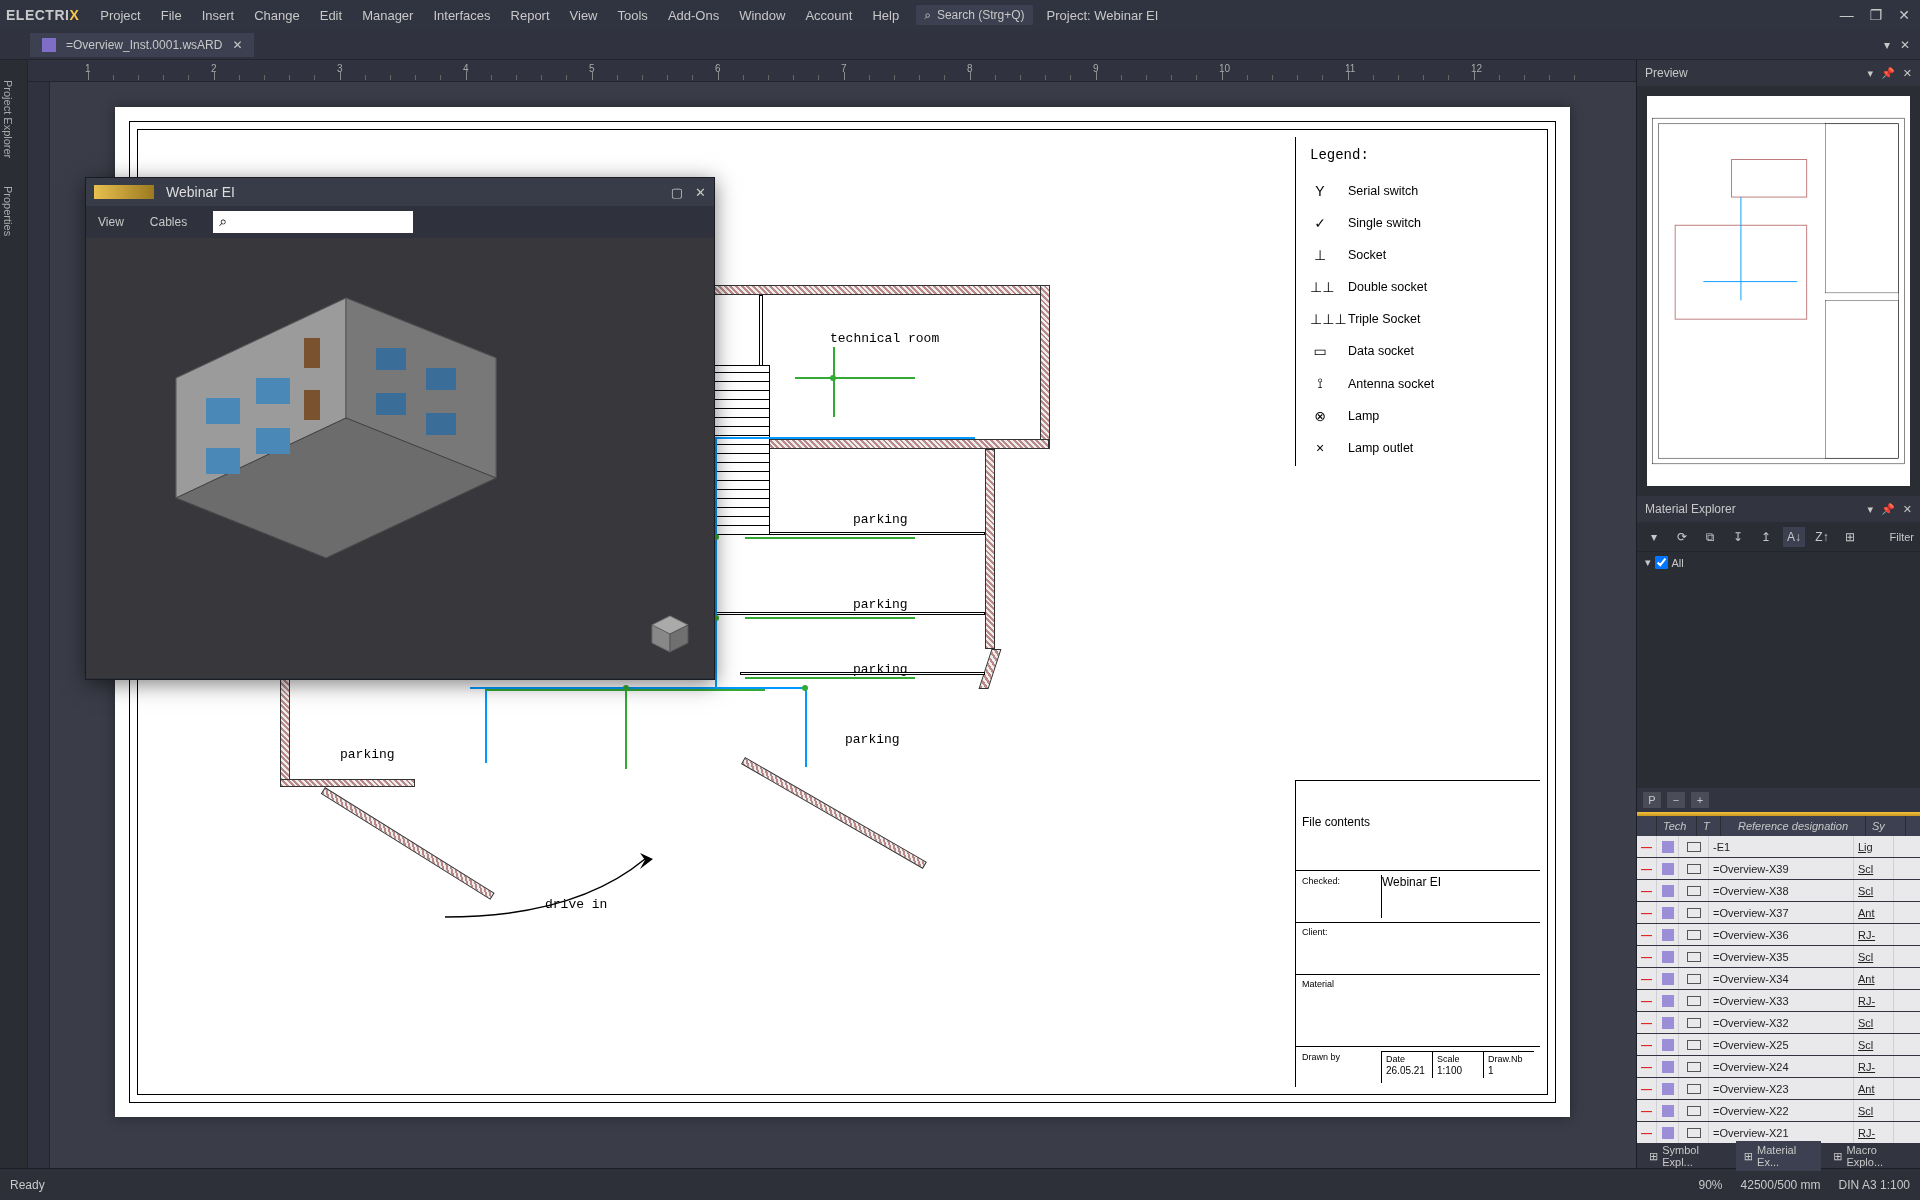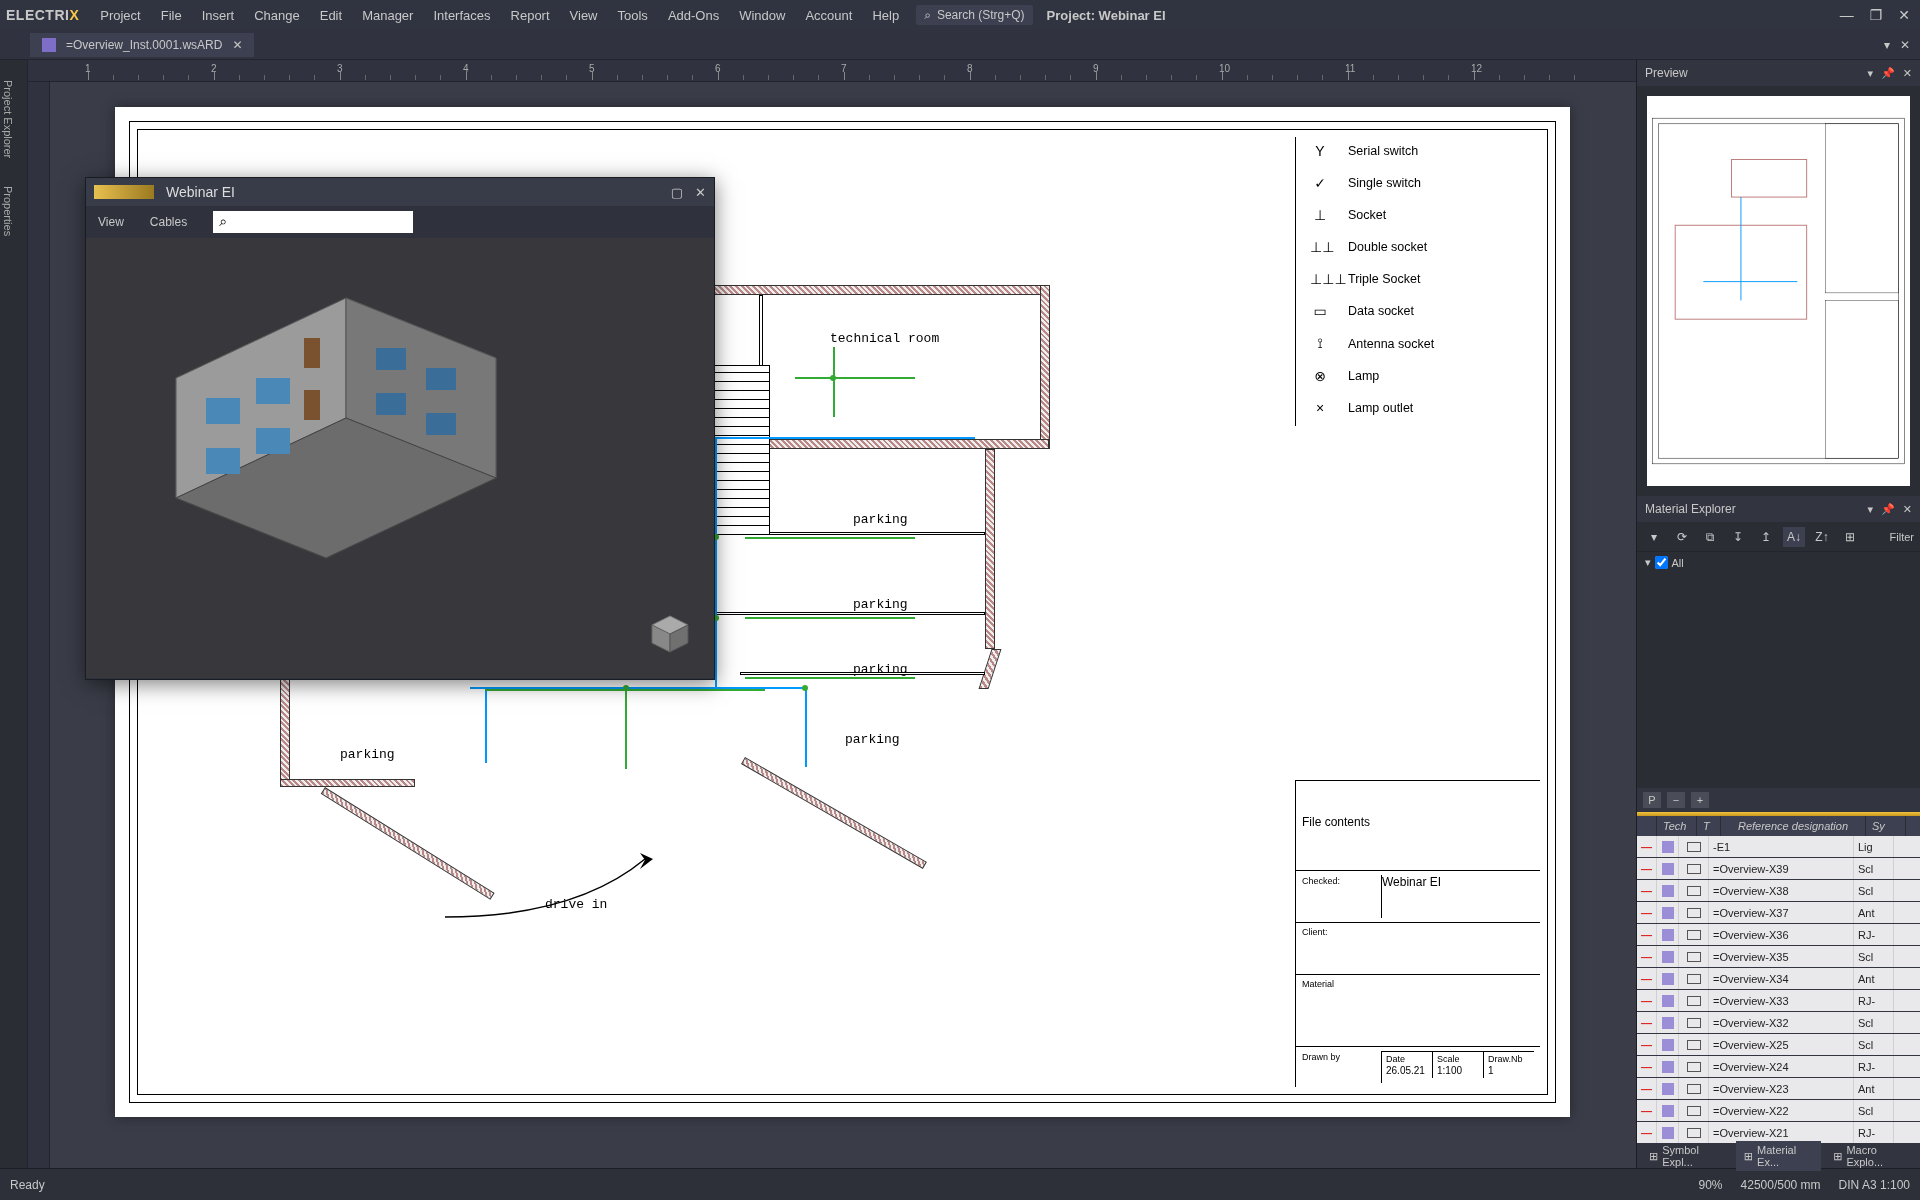--- a/index.html
+++ b/index.html
@@ -3,21 +3,21 @@
 <meta charset="utf-8">
 <style>
 * { margin:0; padding:0; box-sizing:border-box; font-family:"Segoe UI",Arial,sans-serif; }
 body { background:#2b2d35; color:#c8c8c8; font-size:12px; overflow:hidden; width:1920px; height:1200px; position:relative; }
 .titlebar { height:30px; background:#303340; display:flex; align-items:center; padding:0 6px; gap:2px; }
 .logo { font-weight:bold; font-size:14px; letter-spacing:0.5px; margin-right:10px; }
 .logo .y { color:#f7c948; }
 .menu { display:flex; gap:2px; }
 .menu-item { padding:4px 9px; cursor:pointer; font-size:13px; }
 .search-box { margin-left:6px; background:#3d4050; padding:3px 8px; border-radius:2px; display:flex; align-items:center; gap:6px; font-size:12px; }
-.proj-name { margin-left:12px; font-size:13px;font-weight:bold; }
+.proj-name { margin-left:12px; font-size:13px; }
 .win-ctrls { margin-left:auto; display:flex; gap:8px; font-size:14px; }
 .win-ctrls span { cursor:pointer; padding:0 4px;}
 .tabstrip { height:30px; background:#30333f; display:flex; align-items:center; padding-left:30px; position:relative; border-bottom:1px solid #23252e;}
 .tab { background:#3d4050; padding:5px 12px; display:flex; align-items:center; gap:10px; font-size:12px; }
 .tab .doc-ic { width:14px; height:14px; background:#7e6ec7; }
 .tab-close { cursor:pointer; }
 .tabstrip-ctrls { margin-left:auto; display:flex; gap:10px; padding-right:10px; font-size:12px;}
 .tabstrip-ctrls span{cursor:pointer;}
 .layout { display:flex; height:1108px; }
 .side-rail { width:28px; background:#2b2d35; border-right:1px solid #23252e; padding-top:6px; text-align:center;}
@@ -92,21 +92,21 @@
 .mat-thead > div{padding:4px 6px;border-right:1px solid #2b2d35;}
 .mat-row { display:flex; align-items:center; height:22px; font-size:11px; border-bottom:1px solid #32343f; background:#e9e9ec; color:#222;}
 .mat-row > div{padding:0 4px;border-right:1px solid #cfcfd4;height:100%;display:flex;align-items:center;}
 .mat-row .c0{width:20px;justify-content:center;background:#e9e9ec;}
 .mat-row .c0 span{color:#d22;font-weight:bold;}
 .mat-row .csq{width:22px;justify-content:center;}
 .mat-row .csq span{width:12px;height:12px;background:#9b8dd6;display:inline-block;}
 .mat-row .cck{width:30px;justify-content:center;}
 .mat-row .cck span{width:14px;height:10px;border:1px solid #555;display:inline-block;}
 .mat-row .cref{width:145px;}
-.mat-row .csy{width:40px;}
+.mat-row .csy{width:40px;text-decoration:underline;}
 .bottom-tabs { height:24px; background:#32343f; display:flex; align-items:center; padding:0 4px; gap:4px; font-size:11px;}
 .bottom-tabs .bt{padding:3px 8px;cursor:pointer;display:flex;align-items:center;gap:4px;}
 .bottom-tabs .bt.active{background:#3d4050;}
 .status { height:32px; background:#2d3039; display:flex; align-items:center; padding:0 10px; font-size:12px; border-top:1px solid #1c1e26;}
 .status .sr{margin-left:auto;display:flex;gap:18px;align-items:center;}
 svg{display:block;}
 </style>
 </head>
 <body>
 
@@ -239,20 +239,21 @@
     <div class="canvas-wrap">
       <div class="ruler-v"></div>
       <div class="canvas">
 
         <div class="sheet">
           <div class="sheet-border"></div>
           <div class="inner-border"></div>
           <div class="drawing">
 
             <div class="legend">
+              <div class="legend-title">Legend:</div>
               <div id="legend-items">
                   <div class="legend-row">
                     <span class="sym">Y</span>
                     <span>Serial switch</span>
                   </div>
                   <div class="legend-row">
                     <span class="sym">✓</span>
                     <span>Single switch</span>
                   </div>
                   <div class="legend-row">

